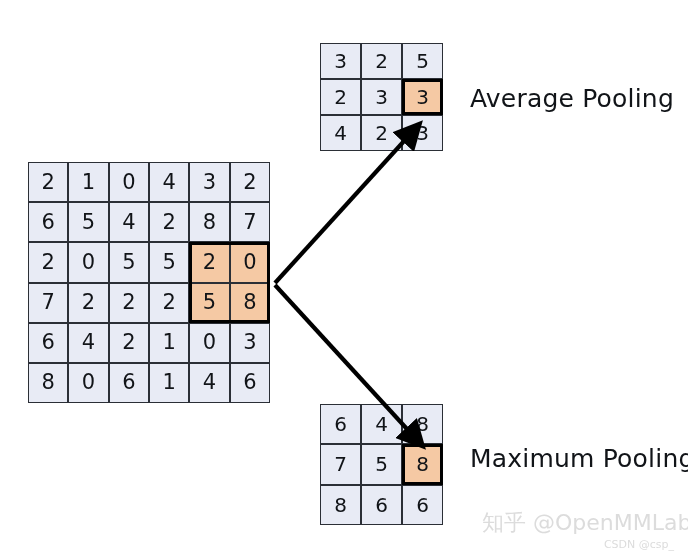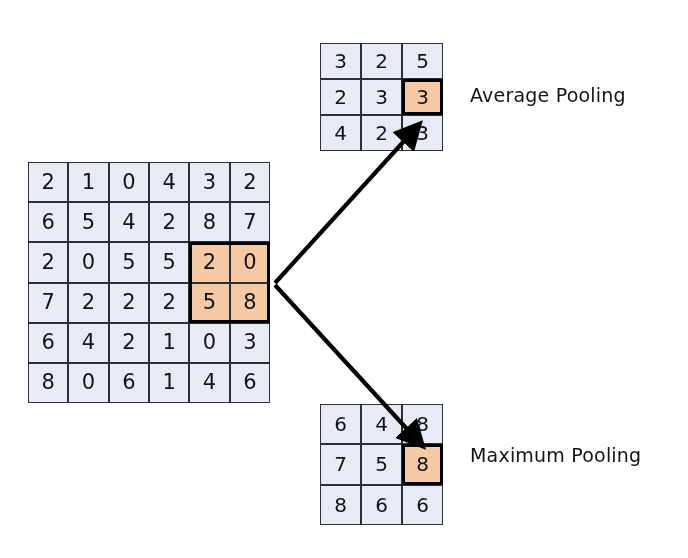--- a/index.html
+++ b/index.html
@@ -78,21 +78,21 @@
     height: 108px;
   }
   #max-matrix {
     top: 404px;
     height: 121px;
   }
 
   
   .label {
     position: absolute;
-    font-size: 19px;
+    font-size: 25px;
     color: #111418;
     white-space: nowrap;
     letter-spacing: 0.2px;
   }
   #avg-label { left: 470px; top: 84px; }
   #max-label { left: 470px; top: 444px; }
 
   
   #arrows {
     position: absolute;
@@ -204,14 +204,18 @@
         <path d="M0,0 L7,3.5 L0,7 Z" fill="#000000"></path>
       </marker>
     </defs>
     <line id="arrow-avg" stroke="#000000" stroke-width="4.2" marker-end="url(#ah)" x1="275" y1="283" x2="415" y2="129"></line>
     <line id="arrow-max" stroke="#000000" stroke-width="4.2" marker-end="url(#ah)" x1="275" y1="285" x2="418" y2="441"></line>
   </svg>
 
   <div class="label" id="avg-label">Average Pooling</div>
   <div class="label" id="max-label">Maximum Pooling</div>
 
+  <div id="watermark">
+    <div id="watermark-main">知乎 @OpenMMLab</div>
+    <div id="watermark-sub">CSDN @csp_</div>
+  </div>
 
 </div>
 
 </body></html>

